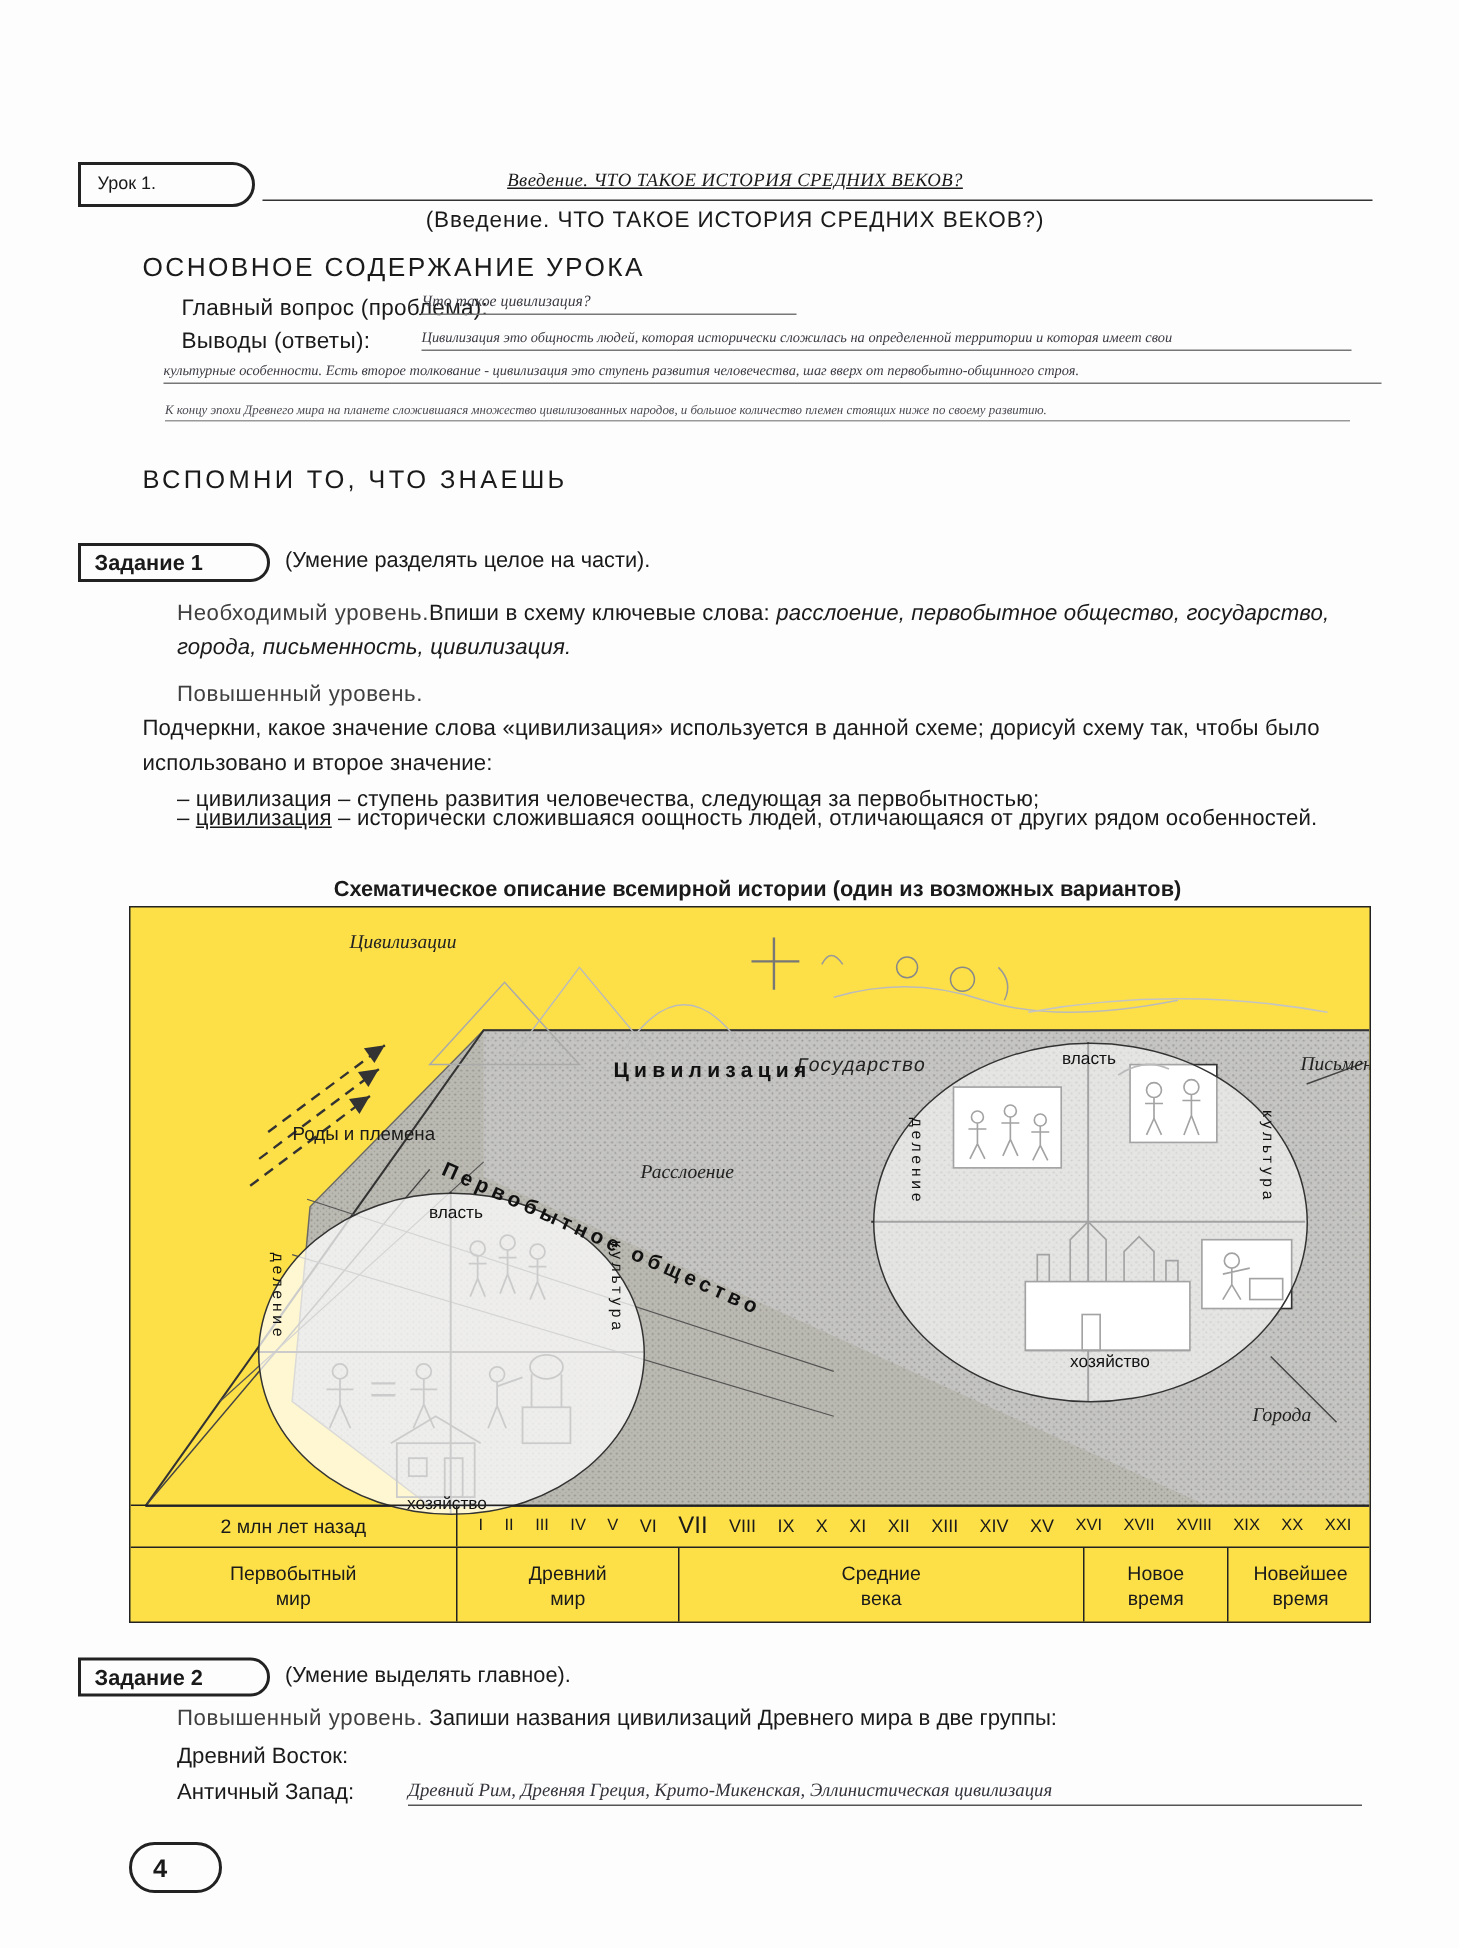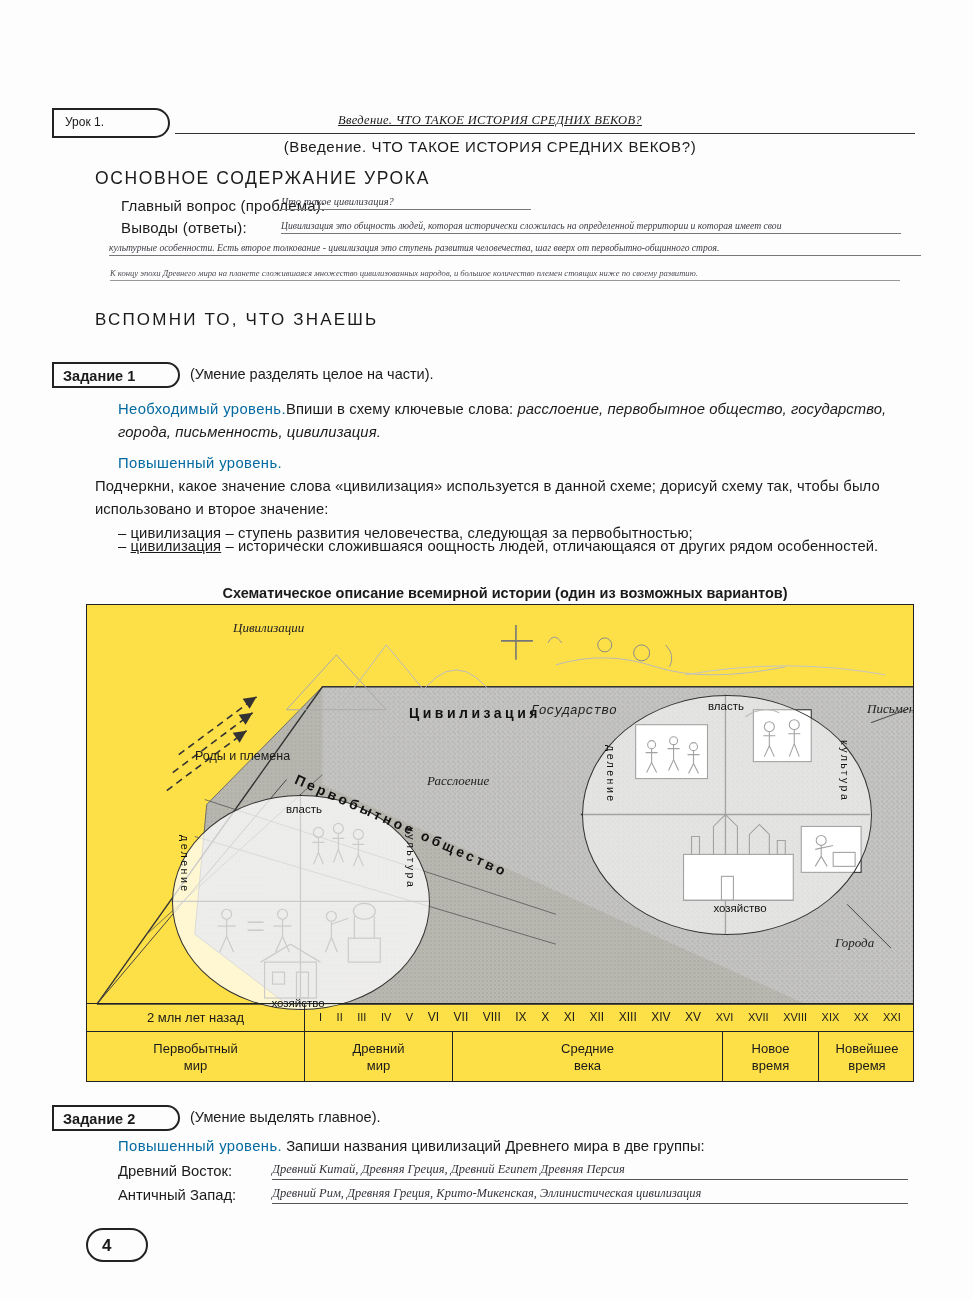--- a/index.html
+++ b/index.html
@@ -165,21 +165,21 @@
   #task2-note { left: 190px; top: 1109px; }
 
   
   .p {
     position: absolute;
     font-size: 14.8px;
     line-height: 23px;
     letter-spacing: 0.1px;
   }
   .lvl {
-    color: #0369a1;
+    color: #404040;
     letter-spacing: 0.4px;
     text-align: right;
   }
   .ital { font-style: italic; }
   .udl  { text-decoration: underline; }
 
   #p1 { left: 118px; top: 398px; width: 800px; }
   #p3 { left: 118px; top: 452px; width: 800px; }
   #p4 { left: 95px;  top: 475px; width: 815px; }
   #p5 { left: 118px; top: 510px; width: 800px; margin-top: 12px; }
@@ -534,21 +534,21 @@
       <div class="tl-row tl-top">
         <div class="tl-cell" style="left:0; width:218px;">2 млн лет назад</div>
         <div class="tl-cell" style="left:218px; width:610px; border-right:none;">
           <span id="centuries-holder" style="display: flex; width: 100%; justify-content: space-between; padding: 0px 14px; box-sizing: border-box;">
               <span style="font-size: 11px;">I</span>
               <span style="font-size: 11px;">II</span>
               <span style="font-size: 11px;">III</span>
               <span style="font-size: 11px;">IV</span>
               <span style="font-size: 11px;">V</span>
               <span style="font-size: 12px;">VI</span>
-              <span style="font-size: 12px;">VII</span>
+              <span style="font-size: 16px;">VII</span>
               <span style="font-size: 12px;">VIII</span>
               <span style="font-size: 12px;">IX</span>
               <span style="font-size: 12px;">X</span>
               <span style="font-size: 12px;">XI</span>
               <span style="font-size: 12px;">XII</span>
               <span style="font-size: 12px;">XIII</span>
               <span style="font-size: 12px;">XIV</span>
               <span style="font-size: 12px;">XV</span>
               <span style="font-size: 11px;">XVI</span>
               <span style="font-size: 11px;">XVII</span>
@@ -573,20 +573,19 @@
     <span class="t">Задание 2</span>
   </div>
   <div class="task-note" id="task2-note">(Умение выделять главное).</div>
 
   <div id="t2p1">
     <span class="lvl">Повышенный уровень.</span>
     <span>Запиши названия цивилизаций Древнего мира в две группы:</span>
   </div>
 
   <div class="ans-label" id="ans-l1">Древний Восток:</div>
-  <div class="ans-line" id="ans-1">Древний Китай, Древняя Греция, Древний Египет Древняя Персия</div>
   <div class="ans-label" id="ans-l2">Античный Запад:</div>
   <div class="ans-line" id="ans-2">Древний Рим, Древняя Греция, Крито-Микенская,   Эллинистическая цивилизация</div>
 
   <div class="pageno">
     <span>4</span>
   </div>
 </div>
 
 </body></html>

